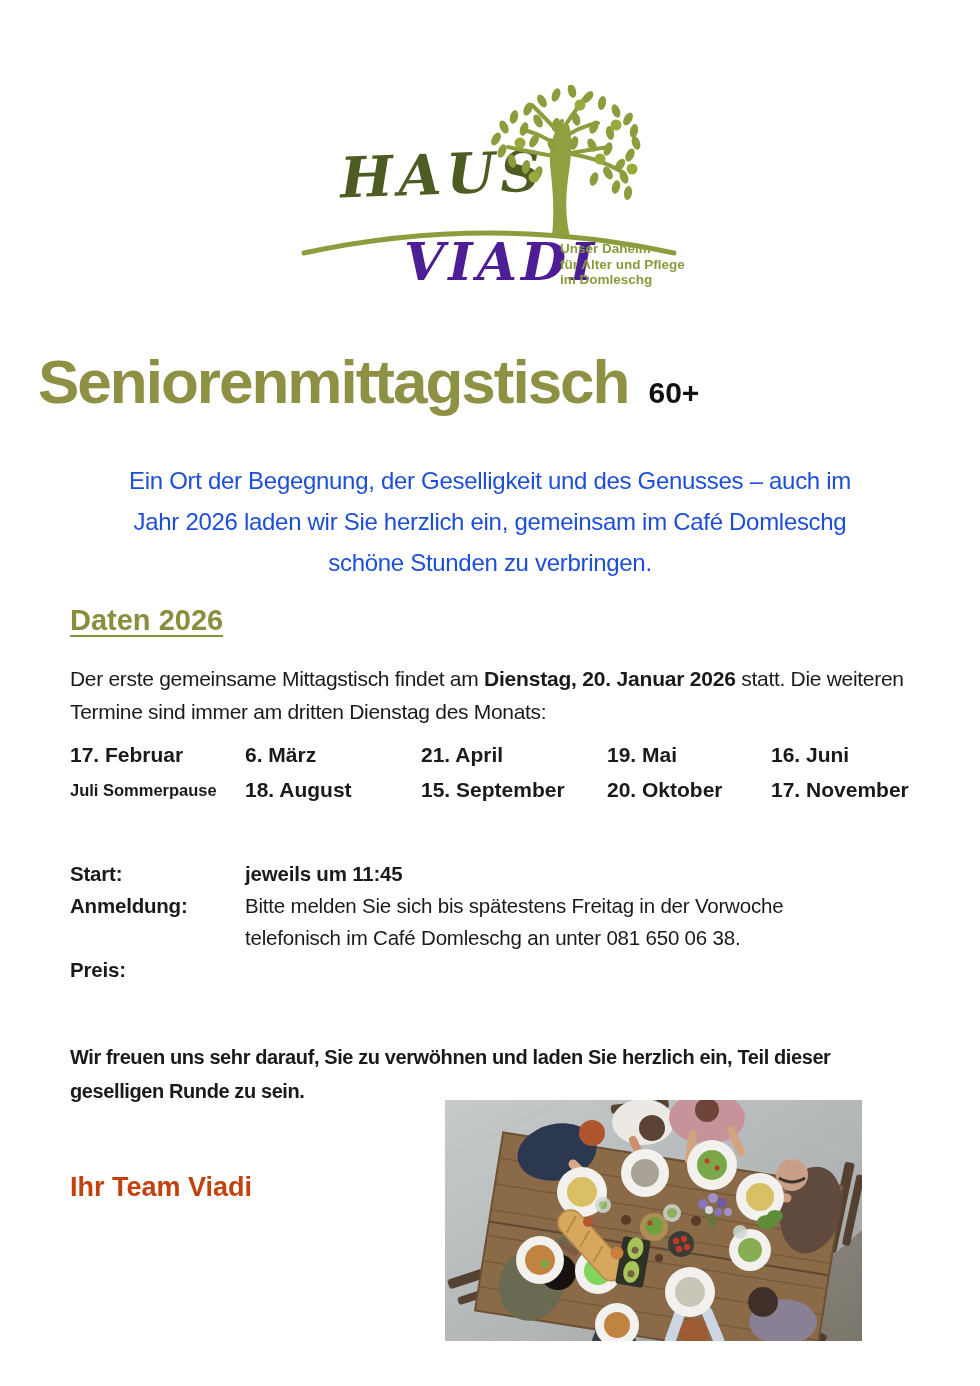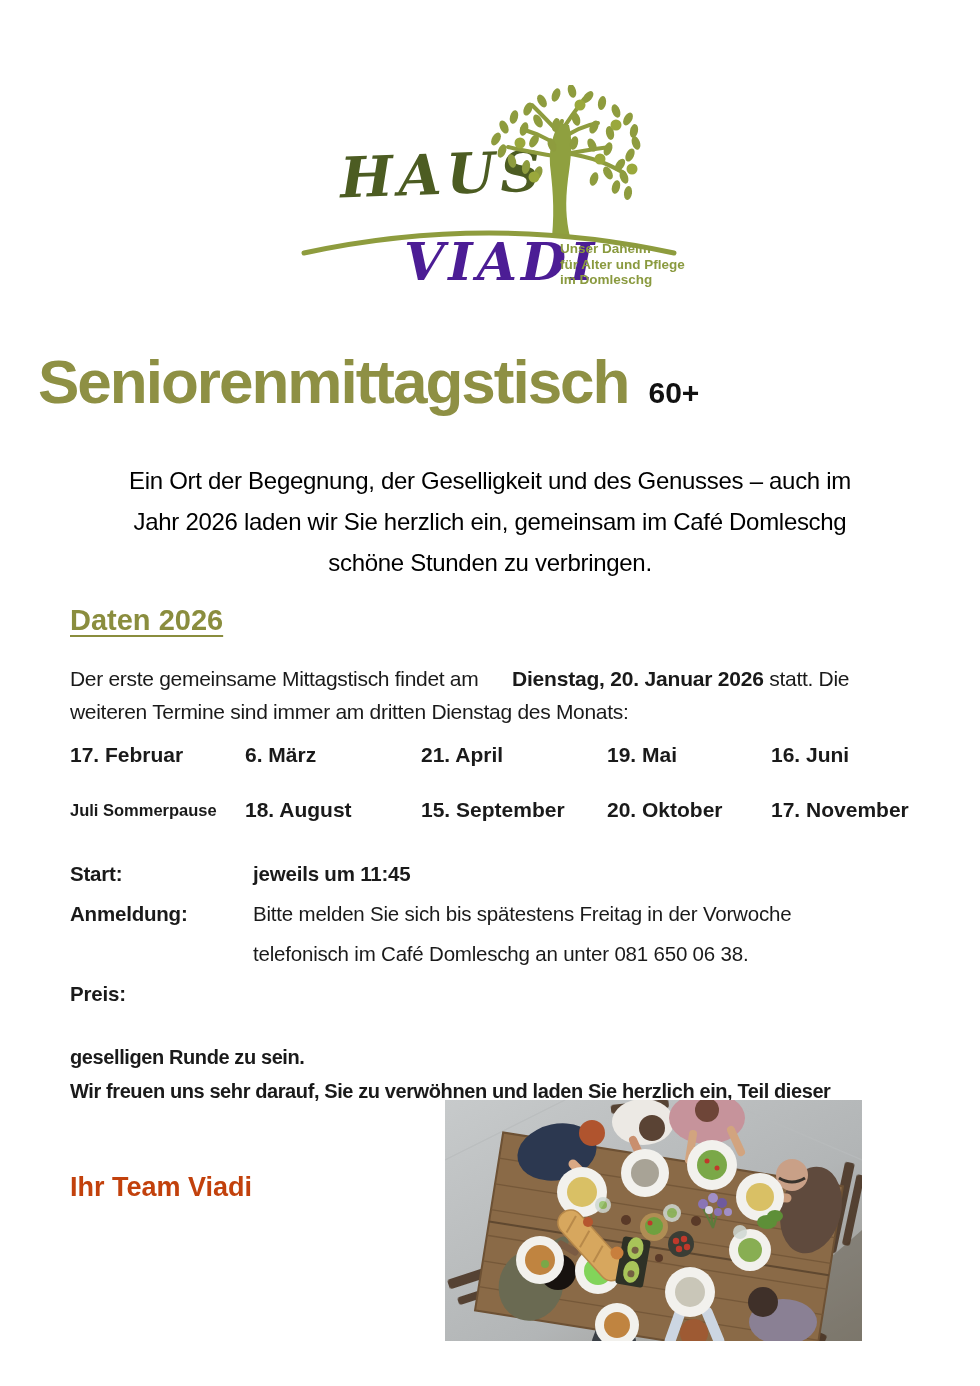--- a/index.html
+++ b/index.html
@@ -24,36 +24,36 @@
   .logo-tagline{
     position:absolute;left:260px;top:156px;width:130px;
     font-size:13.5px;line-height:15.5px;font-weight:bold;color:#8a9a3f;
   }
   
   .title-row{position:absolute;left:0;top:346px;width:100%;text-align:left;white-space:nowrap;padding-left:38px;}
   .title-main{font-size:62px;font-weight:bold;color:#8e9044;letter-spacing:-2px;}
   .title-badge{font-size:30px;font-weight:bold;color:#111111;margin-left:20px;letter-spacing:0;}
   
   .intro{position:absolute;left:0;top:460px;width:100%;text-align:center;
-    font-size:24px;line-height:41px;letter-spacing:-0.3px;color:#000000;}
+    font-size:24px;line-height:41px;letter-spacing:-0.3px;color:#1d4ed8;}
   
   .daten-heading{position:absolute;left:70px;top:604px;font-size:29px;font-weight:bold;
     color:#8a8d3e;text-decoration:underline;text-decoration-thickness:2px;text-underline-offset:5px;}
   
   .para1{position:absolute;left:70px;top:662px;width:845px;font-size:21px;
     line-height:33px;letter-spacing:-0.3px;}
-  .para1 b{letter-spacing:-0.2px;margin-left:28px;}
+  .para1 b{letter-spacing:-0.2px;}
   
   .dates{position:absolute;left:70px;top:742px;width:880px;display:grid;
-    grid-template-columns:175px 176px 186px 164px 150px;row-gap:29px;
+    grid-template-columns:175px 176px 186px 164px 150px;row-gap:9px;
     font-size:21px;font-weight:bold;line-height:26px;white-space:nowrap;}
   .dates .small{font-size:16.5px;align-self:center;}
   
   .details{position:absolute;left:70px;top:858px;width:845px;display:grid;
-    grid-template-columns:175px 1fr;font-size:20.5px;line-height:32px;letter-spacing:-0.2px;gap:8px;}
+    grid-template-columns:175px 1fr;font-size:20.5px;line-height:32px;letter-spacing:-0.2px;}
   .details .lbl{font-weight:bold;}
   .details .bold{font-weight:bold;}
   .details div{white-space:nowrap;}
   
   .closing{position:absolute;left:70px;top:1040px;font-size:20px;font-weight:bold;
     line-height:34px;letter-spacing:-0.4px;white-space:nowrap;}
   
   .signature{position:absolute;left:70px;top:1172px;font-size:27px;font-weight:bold;color:#c2410c;}
   
   .photo{position:absolute;left:445px;top:1100px;width:417px;height:241px;}
@@ -171,22 +171,22 @@
     <div class="lbl">Start:</div>
     <div class="bold">jeweils um 11:45</div>
     <div class="lbl">Anmeldung:</div>
     <div>Bitte melden Sie sich bis spätestens Freitag in der Vorwoche</div>
     <div></div>
     <div>telefonisch im Café Domleschg an unter 081 650 06 38.</div>
     <div class="lbl">Preis:</div>
   </div>
 
   <div class="closing">
+    <div>Wir freuen uns sehr darauf, Sie zu verwöhnen und laden Sie herzlich ein, Teil dieser</div>
     <div>geselligen Runde zu sein.</div>
-    <div>Wir freuen uns sehr darauf, Sie zu verwöhnen und laden Sie herzlich ein, Teil dieser</div>
   </div>
 
   <div class="signature">Ihr Team Viadi</div>
 
   <div class="photo">
     <svg width="417" height="241" viewBox="0 0 417 241">
       <defs>
         <linearGradient id="floor" x1="0" y1="0" x2="1" y2="1">
           <stop offset="0" stop-color="#c7cacb"></stop>
             <stop offset="0.6" stop-color="#b2b5b6"></stop>

